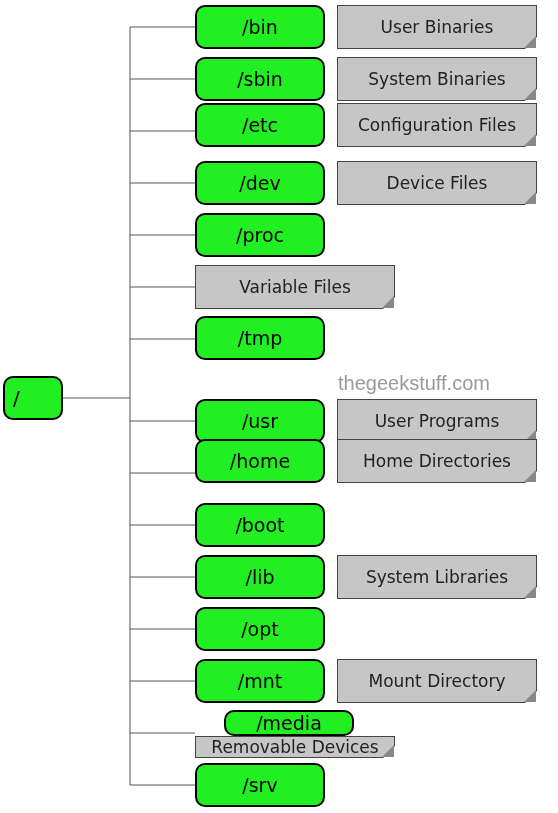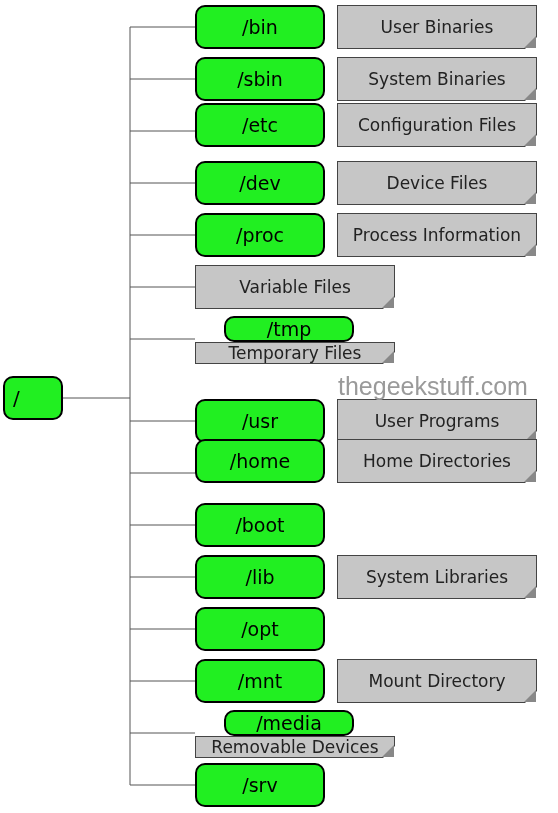--- a/index.html
+++ b/index.html
@@ -79,21 +79,21 @@
       bottom: -1px;
       width: 12px;
       height: 12px;
       background: #fff;
       clip-path: polygon(100% 0, 100% 100%, 0 100%);
     }
     .watermark {
       position: absolute;
       left: 338px;
       top: 372px;
-      font-size: 25px;
+      font-size: 20px;
       color: #9a9a9a;
       font-family: sans-serif;
     }
     svg.connectors {
       position: absolute;
       left: 0;
       top: 0;
       width: 558px;
       height: 813px;
       pointer-events: none;
@@ -140,28 +140,26 @@
       <div class="row" style="top: 102px; justify-content: center;">
         <div class="dir-node">/etc</div>
         <div class="desc-note">Configuration Files</div>
       </div>
       <div class="row" style="top: 160px;">
         <div class="dir-node">/dev</div>
         <div class="desc-note">Device Files</div>
       </div>
       <div class="row" style="top: 212px;">
         <div class="dir-node">/proc</div>
-        <div class="desc-note">Process Information</div>
       </div>
       <div class="row" style="top: 264px;">
         <div class="desc-note">Variable Files</div>
       </div>
       <div class="row" style="top: 316px; flex-direction: column;">
         <div class="dir-node">/tmp</div>
-        <div class="desc-note">Temporary Files</div>
       </div>
       <div class="row" style="top: 398px;">
         <div class="dir-node">/usr</div>
         <div class="desc-note">User Programs</div>
       </div>
       <div class="row" style="top: 438px;">
         <div class="dir-node">/home</div>
         <div class="desc-note">Home Directories</div>
       </div>
       <div class="row" style="top: 502px;">

